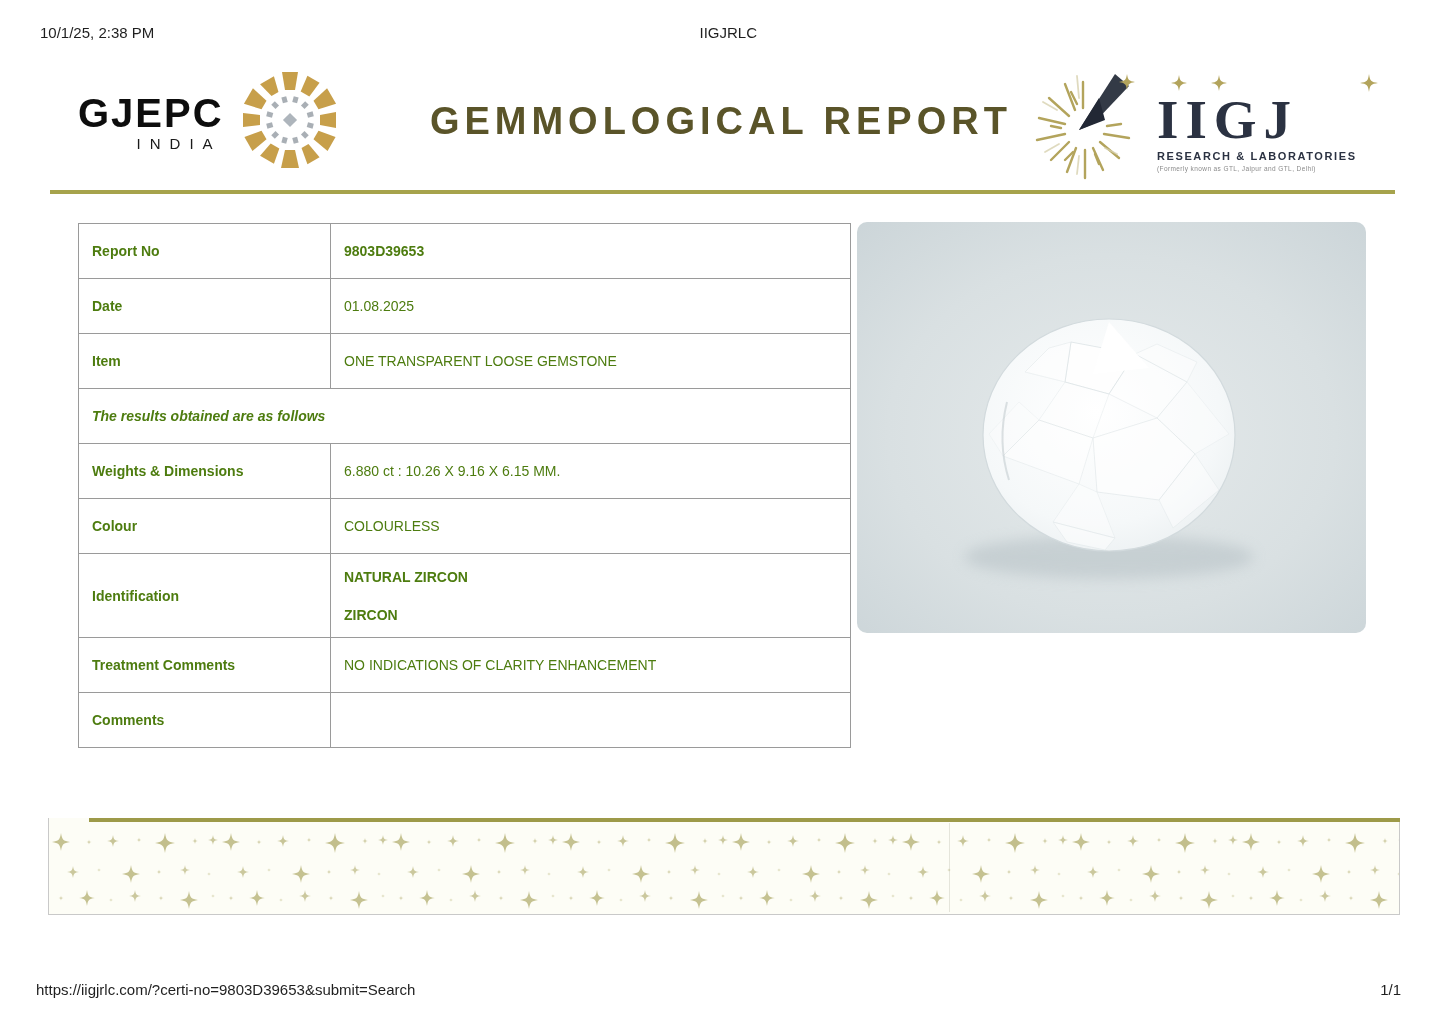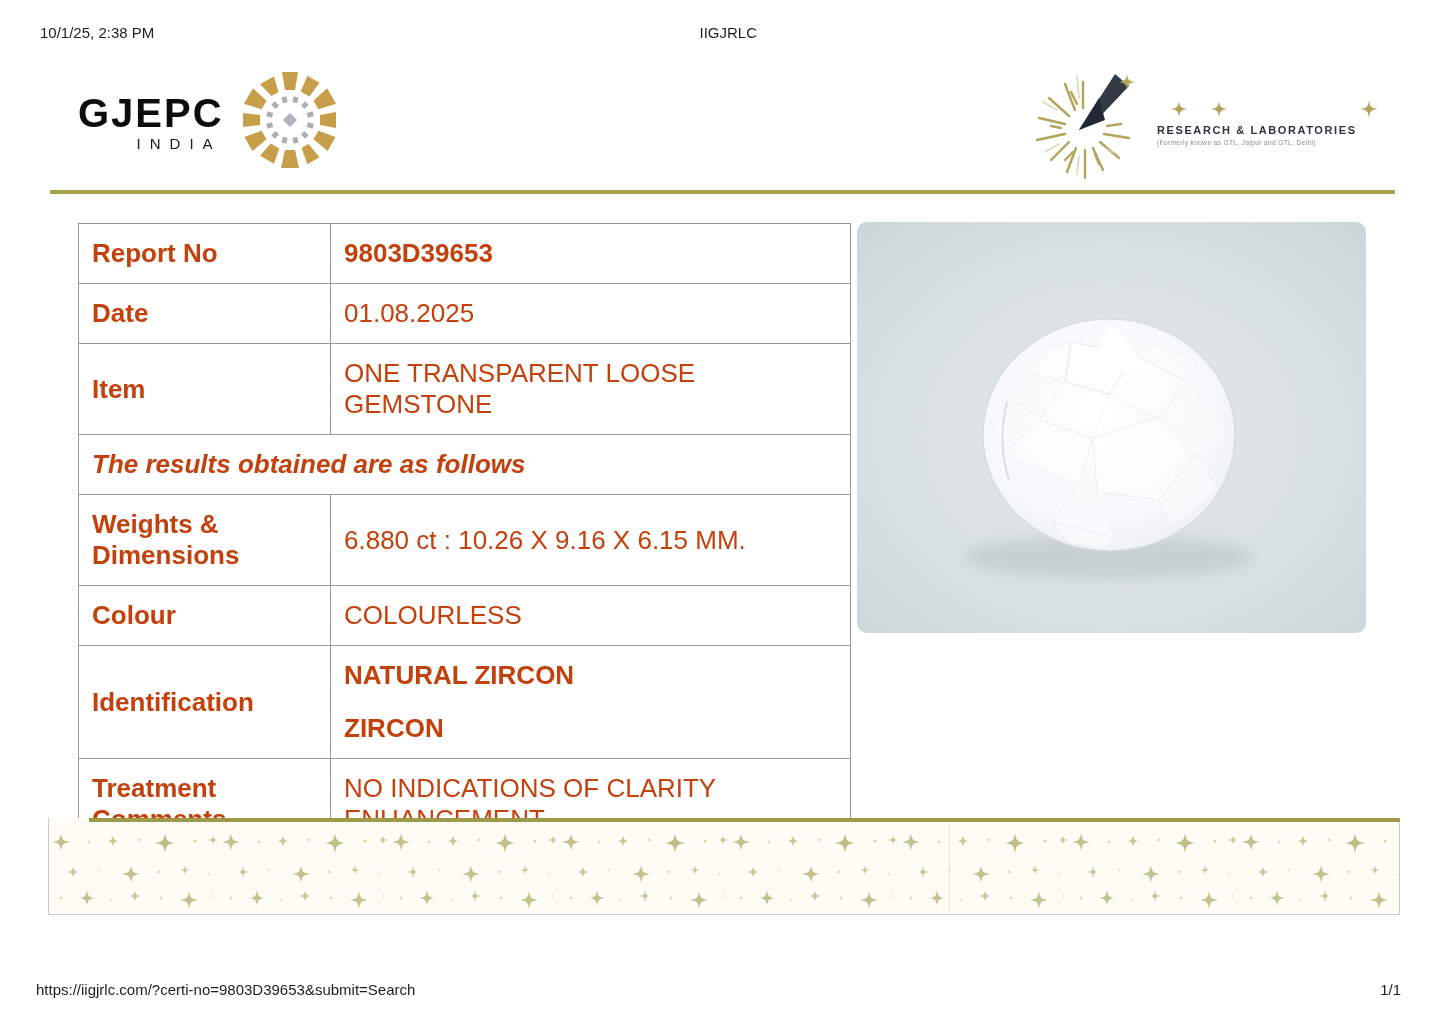--- a/index.html
+++ b/index.html
@@ -23,21 +23,21 @@
   .report-title { position: absolute; left: 50%; top: 42px; transform: translateX(-52%); font-size: 38px; font-weight: 700; letter-spacing: 5px; color: #5a5429; white-space: nowrap; }
   .iigj { position: absolute; right: 0; top: 0; display: flex; align-items: center; gap: 8px; }
   .iigj-textcol { display: flex; flex-direction: column; align-items: flex-start; }
   .iigj-name { font-family: "Liberation Serif", serif; font-size: 55px; font-weight: 700; letter-spacing: 7px; color: #2b3242; line-height: 0.95; }
   .iigj-tag { font-size: 11px; font-weight: 700; letter-spacing: 1.6px; color: #2b3242; margin-top: 4px; }
   .iigj-subtag { font-size: 6.5px; letter-spacing: 0.4px; color: #8a8a8a; margin-top: 3px; }
   .hdr-rule { position: absolute; top: 190px; left: 50px; right: 50px; height: 4px; background: #a6a34c; }
 
   
   table.report { position: absolute; left: 78px; top: 223px; width: 773px; border-collapse: collapse; table-layout: fixed; border: 1px solid #7e7e7e; }
-  table.report td { border: 1px solid #9a9a9a; vertical-align: middle; font-size: 26px; color: #c2410c; padding-left: 13px; }
+  table.report td { border: 1px solid #9a9a9a; vertical-align: middle; font-size: 14px; color: #4d7c0f; padding-left: 13px; }
   td.lbl { width: 252px; font-weight: 700; padding: 14px 8px 14px 11px; height: 55px; }
   td.val { padding: 14px 8px 14px 13px; }
   td.full { font-weight: 700; padding: 14px 8px 14px 11px; height: 55px; font-style: italic; }
   .val-bold { font-weight: 700; }
   tr.tall td { height: 84px; }
   .val2 { display: block; margin-top: 22px; }
 
   
   .photo { position: absolute; left: 857px; top: 222px; width: 509px; height: 411px; }
   .photo svg { display: block; }
@@ -139,20 +139,21 @@
             </g>
           <g transform="rotate(345)">
               <rect x="-2.5" y="-24" width="5" height="6"></rect>
             </g>
         </g>
         <rect x="-5" y="-5" width="10" height="10" transform="rotate(45)" fill="#aeb5bc"></rect>
       </svg>
     </span>
   </div>
 
+  <div class="report-title">GEMMOLOGICAL REPORT</div>
 
   <div class="iigj">
     <span>
       <svg width="128" height="126" viewBox="0 0 128 126">
         <g stroke="#b3a45c" stroke-width="2.4" stroke-linecap="round">
           <line x1="62" y1="50" x2="62" y2="24"></line>
             <line x1="54" y1="52" x2="44" y2="26"></line>
           <line x1="48" y1="58" x2="28" y2="40"></line>
             <line x1="44" y1="66" x2="18" y2="60"></line>
           <line x1="44" y1="76" x2="16" y2="82"></line>
@@ -179,20 +180,21 @@
         <polygon points="58,72 78,40 84,62" fill="#222835"></polygon>
         <path d="M106,16 C107,22 108,23 114,24 C108,25 107,26 106,32 C105,26 104,25 98,24 C104,23 105,22 106,16 Z" fill="#b3a45c"></path>
       </svg>
     </span>
     <div class="iigj-textcol">
       <svg width="230" height="20" viewBox="0 0 230 20">
         <path d="M22,1 C23,7 24,8 30,9 C24,10 23,11 22,17 C21,11 20,10 14,9 C20,8 21,7 22,1 Z" fill="#b3a45c"></path>
         <path d="M62,1 C63,7 64,8 70,9 C64,10 63,11 62,17 C61,11 60,10 54,9 C60,8 61,7 62,1 Z" fill="#b3a45c"></path>
         <path d="M212,0 C213,7 214,8 221,9 C214,10 213,11 212,18 C211,11 210,10 203,9 C210,8 211,7 212,0 Z" fill="#b3a45c"></path>
       </svg>
+      <span class="iigj-name">IIGJ</span>
       <span class="iigj-tag">RESEARCH &amp; LABORATORIES</span>
       <span class="iigj-subtag">(Formerly known as GTL, Jaipur and GTL, Delhi)</span>
     </div>
   </div>
 </div>
 
 <div class="hdr-rule"></div>
 
 <table class="report">
   <tbody>

